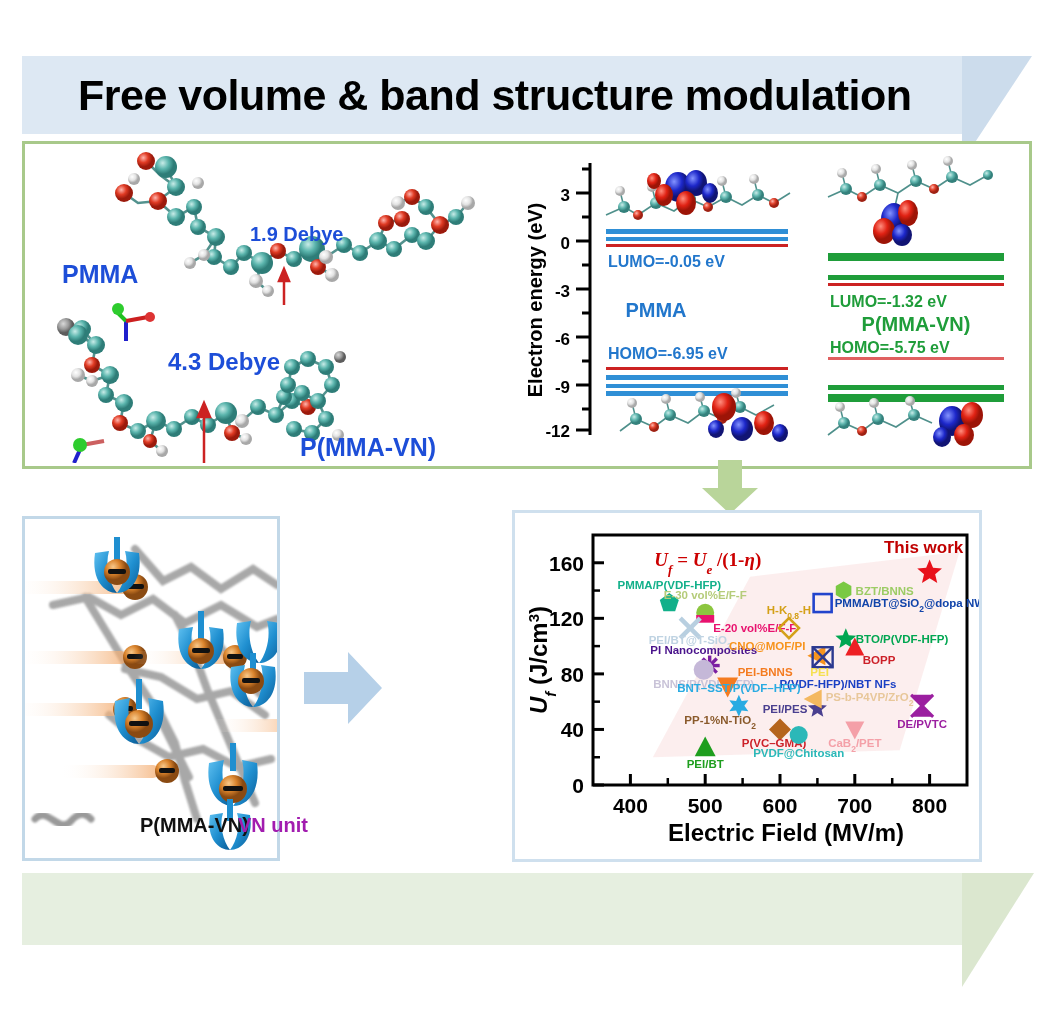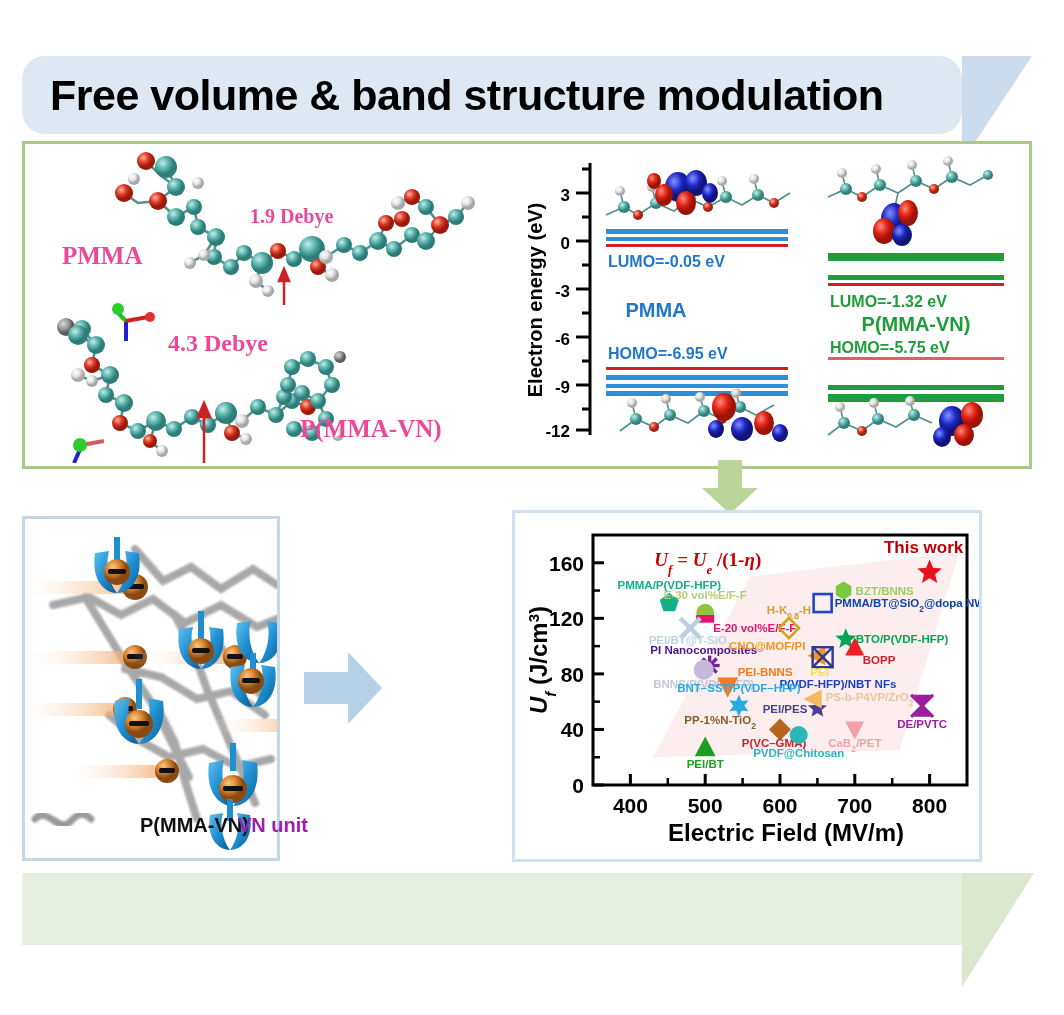--- a/index.html
+++ b/index.html
@@ -6,21 +6,21 @@
   body{width:1064px;height:1015px;position:relative;overflow:hidden;
        font-family:"Liberation Sans",sans-serif;}
 
   
   .banner{position:absolute;display:flex;align-items:center;}
   .banner-body{height:100%;display:flex;align-items:center;}
   .banner-text{font-weight:bold;color:#000;letter-spacing:-0.5px;
                font-family:"Liberation Sans",sans-serif;white-space:nowrap;}
 
   #top-banner{left:22px;top:56px;width:1010px;height:78px;}
-  #top-banner .banner-body{width:940px;background:#dde8f3;padding-left:28px;box-sizing:border-box;border-radius:23px;}
+  #top-banner .banner-body{width:940px;background:#dde8f3;padding-left:56px;box-sizing:border-box;}
   #top-banner .banner-text{font-size:43px;}
   #top-banner .arrow-head{width:70px;height:130px;position:absolute;left:940px;top:-24px;}
 
   #bottom-banner{left:22px;top:873px;width:1010px;height:72px;}
   #bottom-banner .banner-body{width:940px;background:#e6efe0;padding-left:46px;box-sizing:border-box;}
   #bottom-banner .banner-text{font-size:43px;}
   #bottom-banner .arrow-head{width:72px;height:128px;position:absolute;left:940px;top:-14px;}
 
   
   .panel{position:absolute;background:#fff;box-sizing:border-box;}
@@ -29,22 +29,22 @@
   #panel-polymer{left:22px;top:516px;width:258px;height:345px;
                  border:3px solid #c2d8e8;}
   #panel-chart{left:512px;top:510px;width:470px;height:352px;
                border:3px solid #cfe0ee;}
 
   
   #arrow-right{position:absolute;left:304px;top:650px;width:78px;height:76px;}
   #arrow-down{position:absolute;left:700px;top:460px;width:60px;height:54px;}
 
   
-  .mol-label{position:absolute;color:#ec4899;font-weight:bold;
-             font-family:Liberation Serif, serif;white-space:nowrap;}
+  .mol-label{position:absolute;color:#1d4ed8;font-weight:bold;
+             font-family:Liberation Sans, sans-serif;white-space:nowrap;margin-top:18px;}
   #lbl-pmma{left:62px;top:242px;font-size:25px;}
   #lbl-pmmavn{left:300px;top:415px;font-size:25px;}
   #lbl-debye1{left:250px;top:205px;font-size:20px;}
   #lbl-debye2{left:168px;top:330px;font-size:24px;}
 
   
   #mol-svg{position:absolute;left:26px;top:145px;}
 
   
   #band-svg{position:absolute;left:528px;top:145px;}

